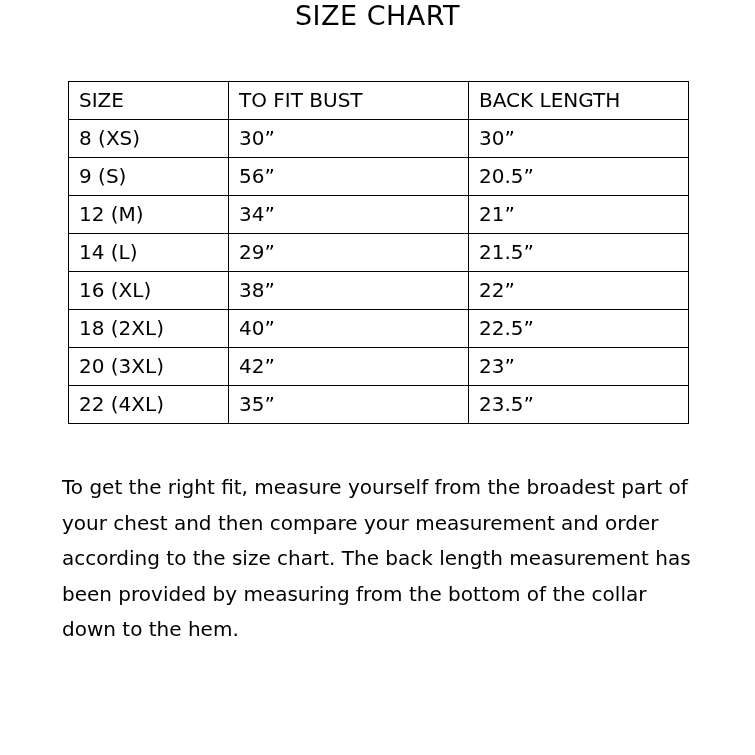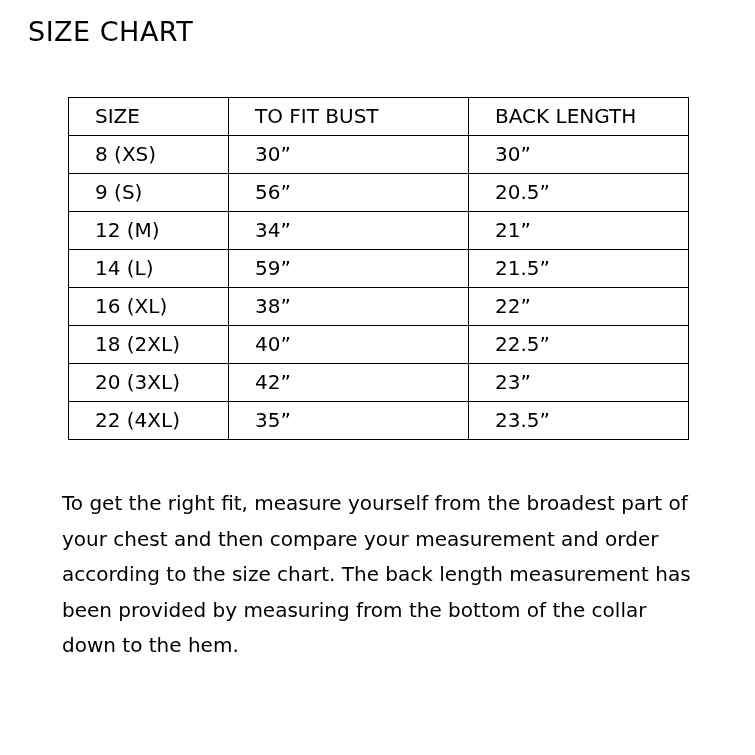--- a/index.html
+++ b/index.html
@@ -14,43 +14,42 @@
     color: #000000;
     overflow: hidden;
   }
   .page {
     position: relative;
     width: 755px;
     height: 755px;
     box-sizing: border-box;
   }
   .title {
-    text-align: left;
+    text-align: center;
     font-size: 27px;
     font-weight: 400;
     letter-spacing: 0.5px;
-    margin-top: 16px;
+    margin-top: 0;
     margin-bottom: 0;
     font-family: "DejaVu Sans", sans-serif;
-    padding-left: 28px;
   }
   .table-wrap {
     margin: 50px 68px 0 68px;
   }
   table.size-table {
     border-collapse: collapse;
     width: 620px;
     table-layout: fixed;
   }
   table.size-table td, table.size-table th {
     border: 1.5px solid #000000;
     text-align: left;
     font-size: 20px;
     font-weight: 400;
-    padding: 5px 0 5px 26px;
+    padding: 5px 0 5px 10px;
     height: 27px;
     line-height: 1.15;
     font-family: "DejaVu Sans", sans-serif;
   }
   table.size-table th {
     font-weight: 400;
   }
   .col-size { width: 160px; }
   .col-bust { width: 240px; }
   .col-back { width: 220px; }
@@ -95,21 +94,21 @@
           <td>56”</td>
           <td>20.5”</td>
         </tr>
         <tr>
           <td>12 (M)</td>
           <td>34”</td>
           <td>21”</td>
         </tr>
         <tr>
           <td>14 (L)</td>
-          <td>59”</td>
+          <td>29”</td>
           <td>21.5”</td>
         </tr>
         <tr>
           <td>16 (XL)</td>
           <td>38”</td>
           <td>22”</td>
         </tr>
         <tr>
           <td>18 (2XL)</td>
           <td>40”</td>

